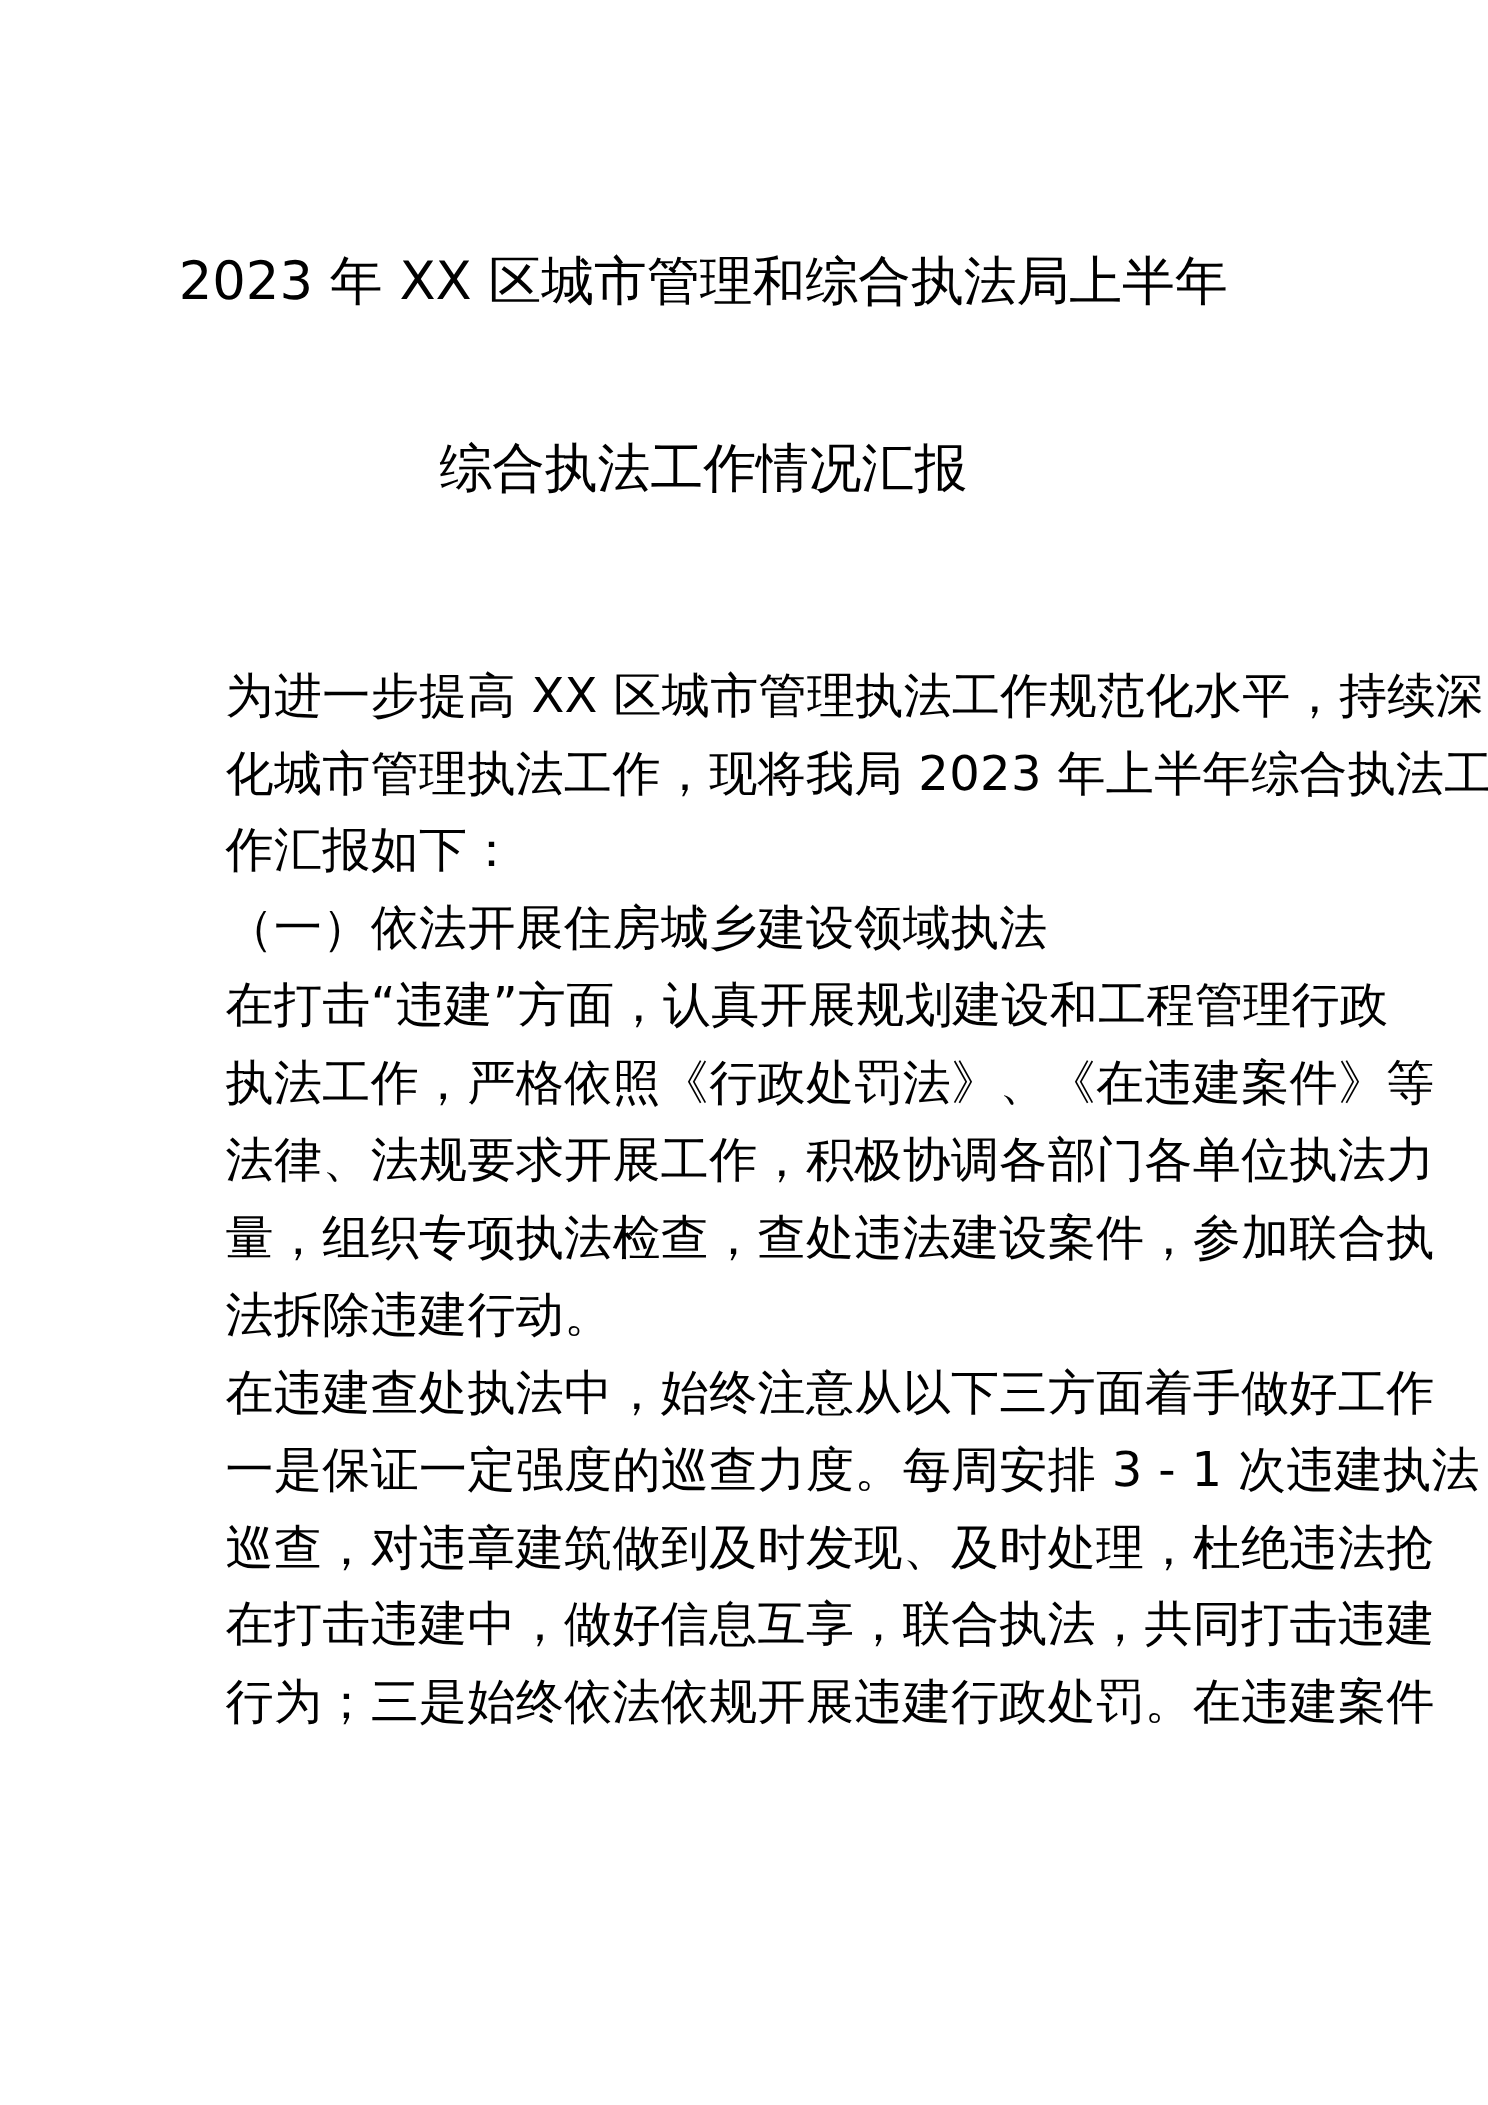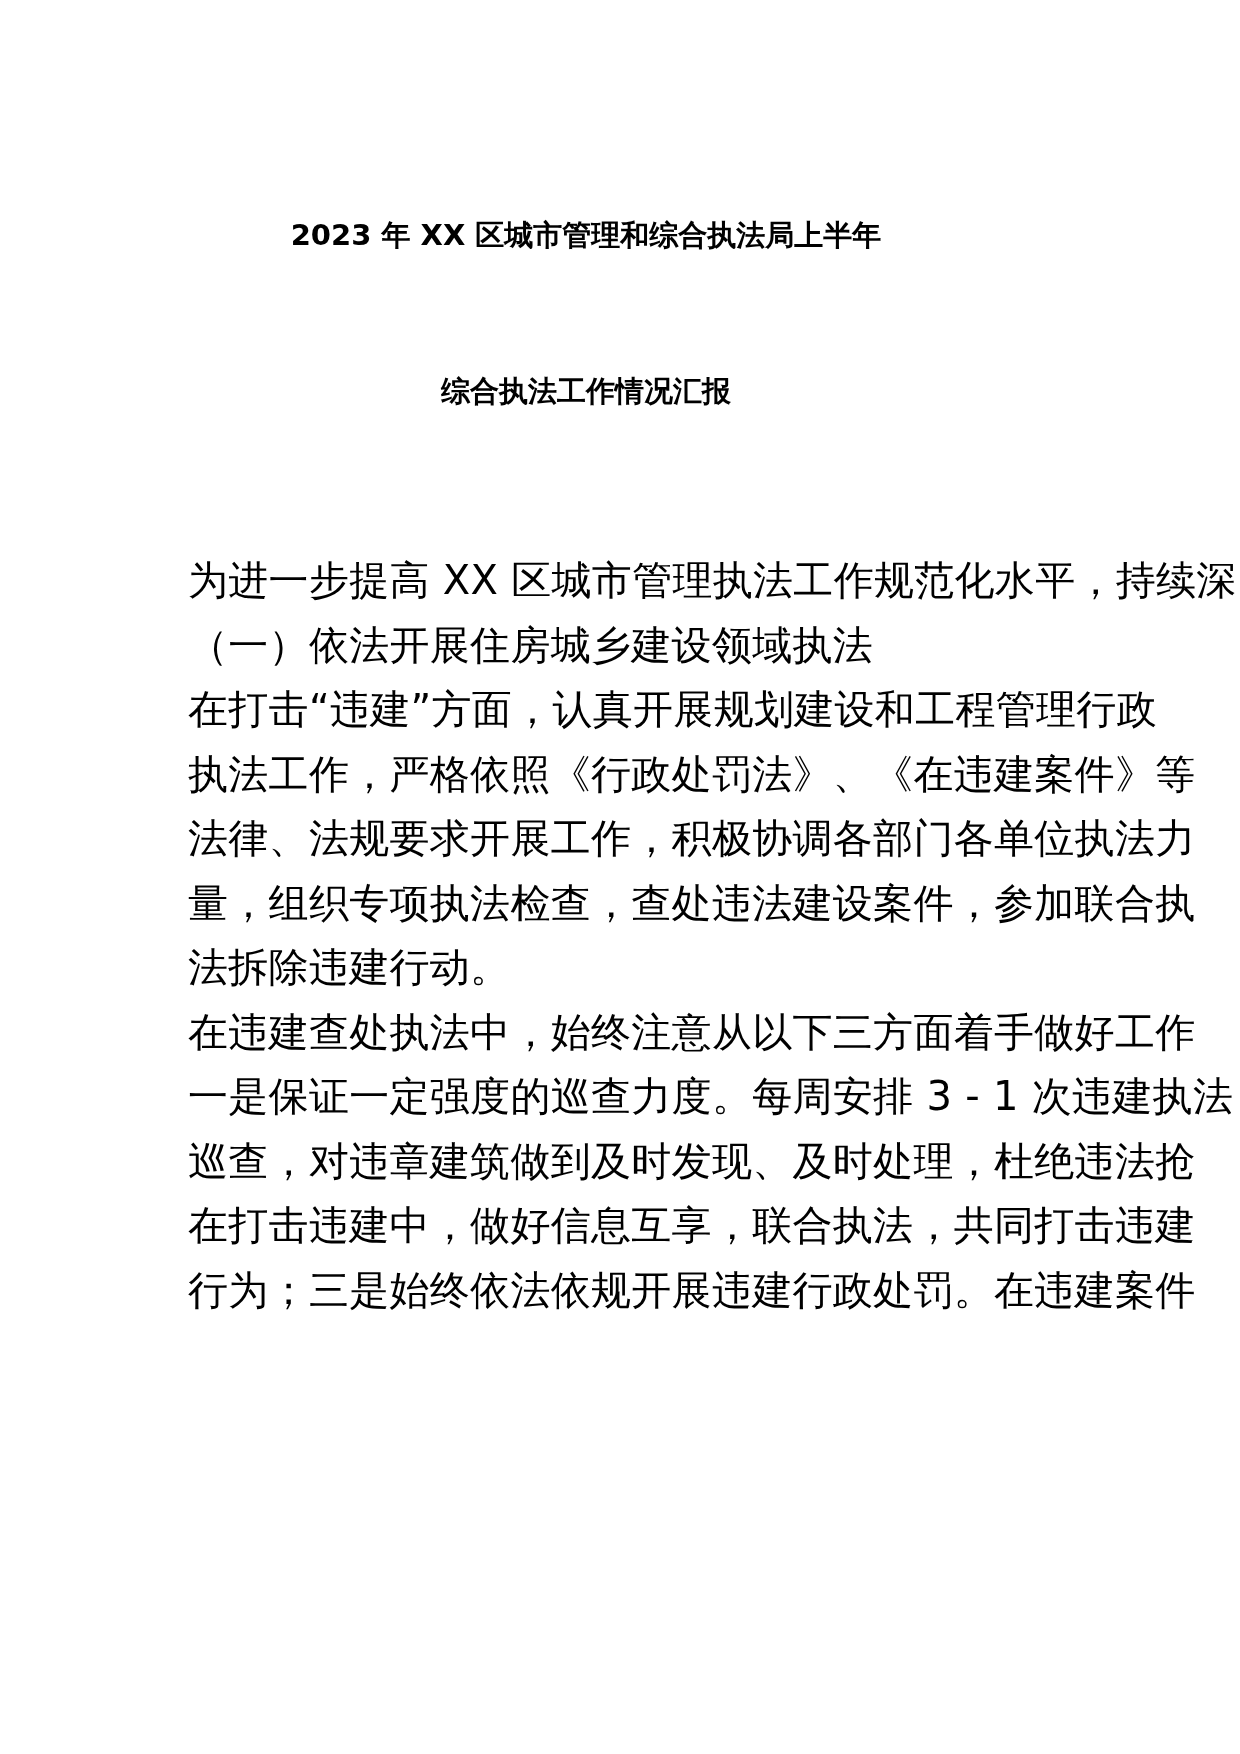--- a/index.html
+++ b/index.html
@@ -20,22 +20,22 @@
       left: 0; top: 0;
       width: 1240px;
       height: 1754px;
       background: #ffffff;
     }
     .title-line {
       position: absolute;
       left: 0;
       width: 1172px;
       text-align: center;
-      font-weight: bold;
-      font-size: 29px;
+      font-weight: normal;
+      font-size: 44px;
       line-height: 50px;
       letter-spacing: 0px;
       white-space: nowrap;
     }
     .title-line.l1 { top: 210px; }
     .title-line.l2 { top: 366px; text-align: center; }
     .body-text {
       position: absolute;
       left: 188px;
       top: 548px;
@@ -51,20 +51,22 @@
   </style>
 </head>
 <body>
 
 <div class="page">
   <div class="title-line l1">2023 年 XX 区城市管理和综合执法局上半年</div>
   <div class="title-line l2">综合执法工作情况汇报</div>
 
   <div class="body-text">
     <div class="line">为进一步提高 XX 区城市管理执法工作规范化水平，持续深</div>
+    <div class="line">化城市管理执法工作，现将我局 2023 年上半年综合执法工</div>
+    <div class="line">作汇报如下：</div>
     <div class="line">（一）依法开展住房城乡建设领域执法</div>
     <div class="line">在打击“违建”方面，认真开展规划建设和工程管理行政</div>
     <div class="line">执法工作，严格依照《行政处罚法》、《在违建案件》等</div>
     <div class="line">法律、法规要求开展工作，积极协调各部门各单位执法力</div>
     <div class="line">量，组织专项执法检查，查处违法建设案件，参加联合执</div>
     <div class="line">法拆除违建行动。</div>
     <div class="line">在违建查处执法中，始终注意从以下三方面着手做好工作</div>
     <div class="line">一是保证一定强度的巡查力度。每周安排 3 - 1 次违建执法</div>
     <div class="line">巡查，对违章建筑做到及时发现、及时处理，杜绝违法抢</div>
     <div class="line">在打击违建中，做好信息互享，联合执法，共同打击违建</div>

